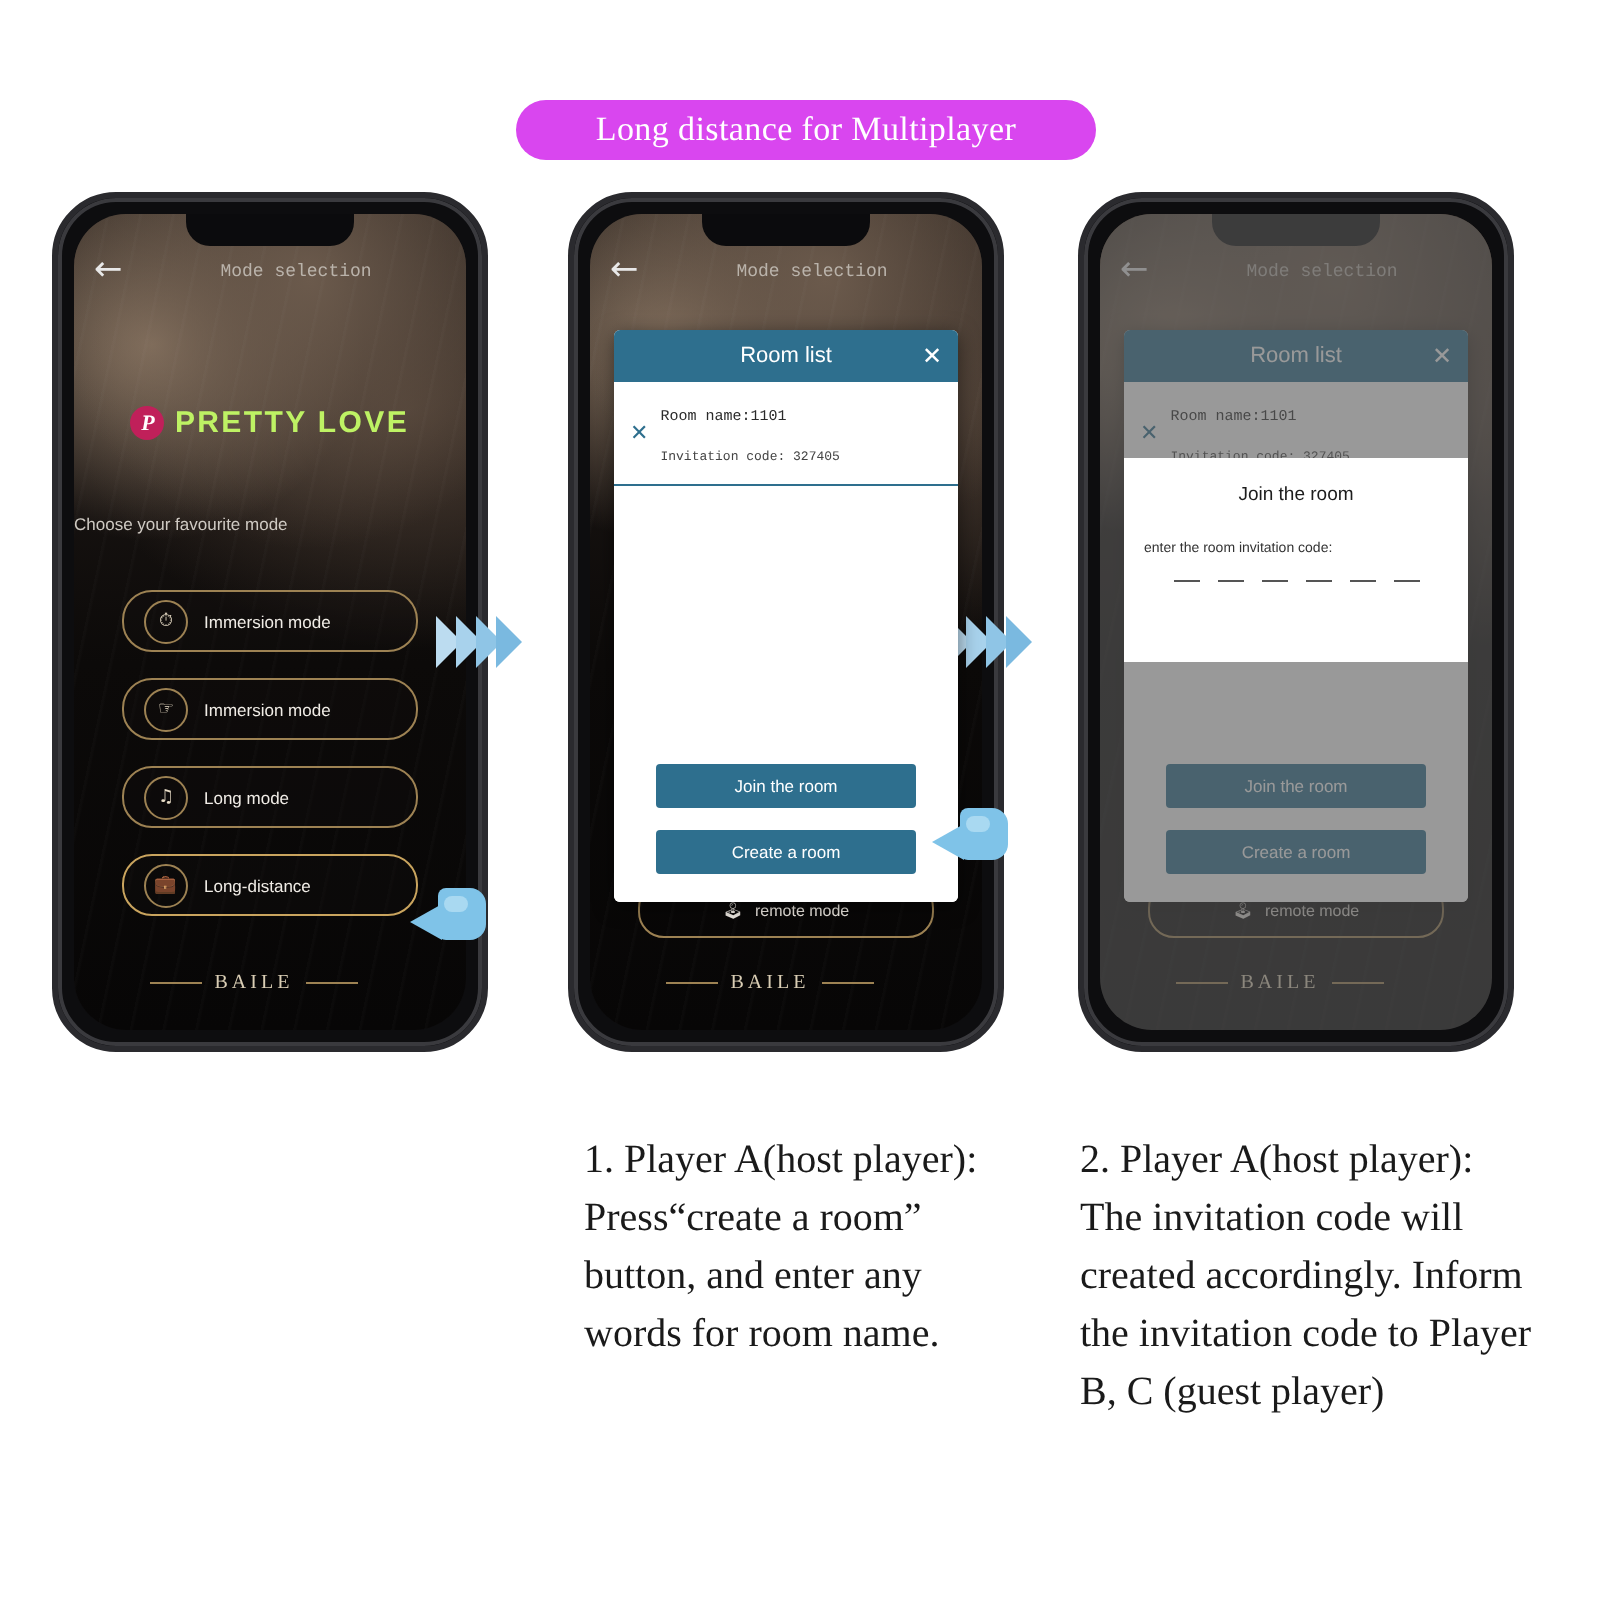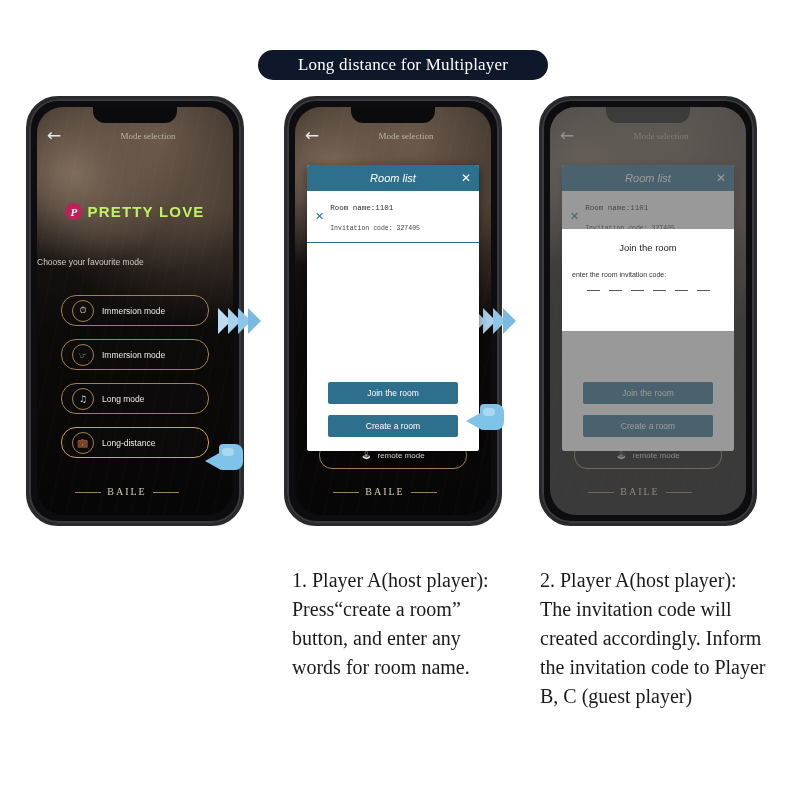--- a/index.html
+++ b/index.html
@@ -9,21 +9,21 @@
     font-family:"Liberation Serif", serif;
     position:relative;
     overflow:hidden;
   }
   
   .banner{
     position:absolute;
     left:258px; top:50px;
     width:290px; height:30px;
     border-radius:15px;
-    background:#0f172a;
+    background:#d946ef;
     display:flex;align-items:center;justify-content:center;
     color:#ffffff;
     font-size:17px;
     letter-spacing:.2px;
   }
   
   .phone{
     position:absolute;
     width:218px;height:430px;
     border-radius:32px;
@@ -62,21 +62,21 @@
     position:absolute;left:50%;transform:translateX(-50%);
     top:0;width:84px;height:16px;background:#0b0b0d;border-radius:0 0 12px 12px;z-index:6;
   }
   .back-arrow{
     position:absolute;left:10px;top:20px;z-index:6;
     color:#e8e8e8;font-size:17px;line-height:1;
     font-family:"DejaVu Sans", sans-serif;
   }
   .mode-selection{
     position:absolute;left:0;right:0;top:24px;text-align:center;z-index:5;
-    color:#c9c4bd;font-size:9px;font-family:Liberation Serif, serif;
+    color:#c9c4bd;font-size:9px;font-family:Liberation Mono, monospace;
     opacity:.85;
     padding-left:26px;
   }
   
   .brand{
     position:absolute;left:0;right:0;top:96px;z-index:4;
     display:flex;align-items:center;justify-content:center;gap:5px;
   }
   .brand-badge{
     width:17px;height:17px;border-radius:50%;
@@ -131,21 +131,21 @@
   
   .dialog{
     position:absolute;left:12px;right:12px;top:58px;bottom:64px;z-index:8;
     background:#ffffff;border-radius:3px;display:flex;flex-direction:column;
     box-shadow:0 2px 10px rgba(0,0,0,.5);
     overflow:hidden;
   }
   .dlg-head{
     height:26px;background:#2e6f8e;color:#fff;
     display:flex;align-items:center;justify-content:center;position:relative;
-    font-size:11px;font-family:"Liberation Sans",sans-serif;font-style:italic;
+    font-size:11px;font-family:"Liberation Sans",sans-serif;
   }
   .dlg-close{
     position:absolute;right:8px;top:50%;transform:translateY(-50%);
     font-size:12px;color:#fff;font-family:"DejaVu Sans",sans-serif;
   }
   .room-row{
     display:flex;align-items:center;gap:6px;
     padding:5px 8px 6px 8px;
     border-bottom:1px solid #2e6f8e;
     background:#fff;

